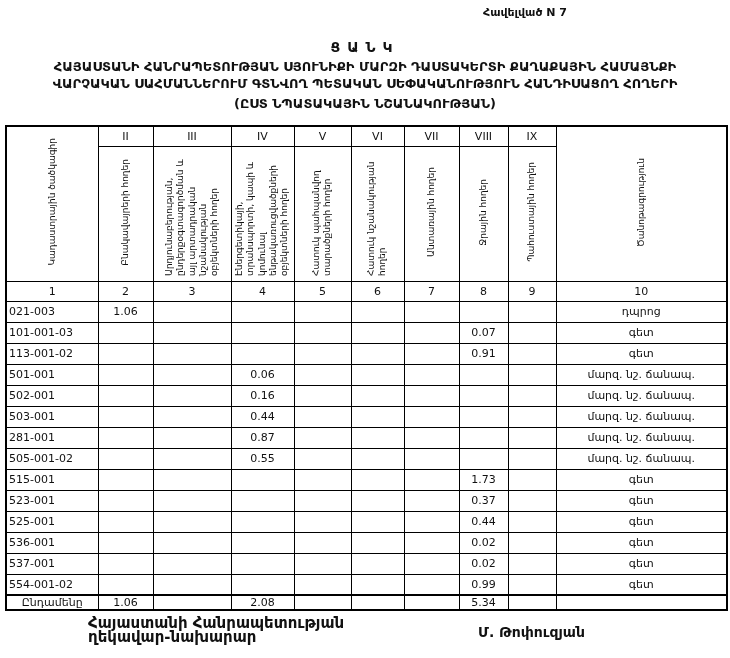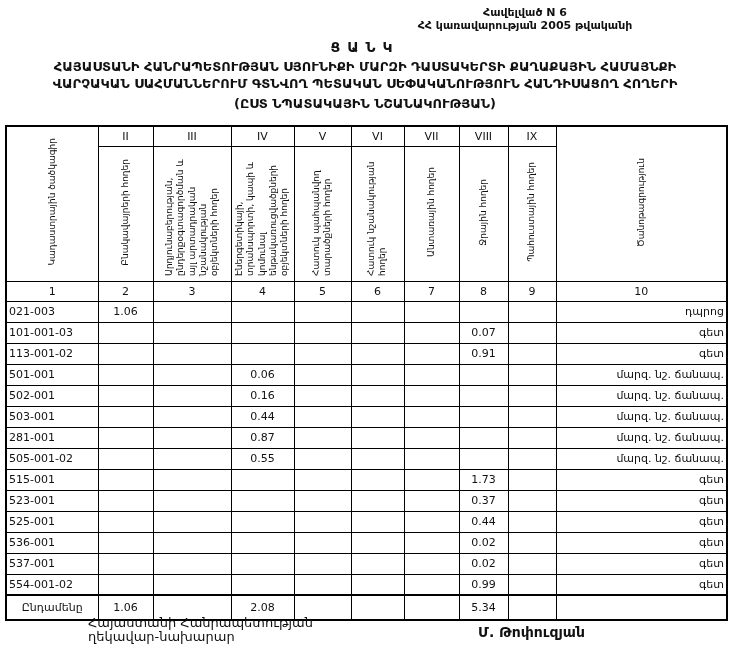--- a/index.html
+++ b/index.html
@@ -34,32 +34,31 @@
     writing-mode:vertical-rl;transform:rotate(180deg);
     display:inline-block;font-size:9px;line-height:1.25;
     max-height:128px;white-space:normal;text-align:left;
   }
   .vtext.tall{max-height:148px;}
   tr.r-nums{height:20px;}
   tr.r-nums td{text-align:center;font-size:11px;}
   tr.data-row{height:21px;}
   td.code{text-align:left;padding-left:4px;}
   td.val{text-align:center;}
-  td.note{text-align:right;padding-left:4px;}
-  tr.total-row{height:25px;border-top:2px solid #000;}
+  td.note{text-align:center;padding-left:4px;}
+  tr.total-row{height:15px;border-top:2px solid #000;}
   tr.total-row td.code{text-align:center;}
-  .footer-left{top:616px;left:88px;width:300px;font-size:13px;line-height:14px;}
+  .footer-left{top:616px;left:88px;width:300px;font-size:15px;line-height:14px;font-weight:bold;}
   .signature{top:624px;left:478px;width:160px;font-size:14px;font-weight:bold;}
 </style>
 </head>
 <body>
 
 <div class="abs doc-header">
-  <div>Հավելված N 6</div>
-  <div>ՀՀ կառավարության 2005 թվականի</div>
+  <div>Հավելված N 7</div>
 </div>
 
 <div class="abs cank">ՑԱՆԿ</div>
 <div class="abs title-line t1">ՀԱՅԱՍՏԱՆԻ ՀԱՆՐԱՊԵՏՈՒԹՅԱՆ ՍՅՈՒՆԻՔԻ ՄԱՐԶԻ ԴԱՍՏԱԿԵՐՏԻ ՔԱՂԱՔԱՅԻՆ ՀԱՄԱՅՆՔԻ</div>
 <div class="abs title-line t2">ՎԱՐՉԱԿԱՆ ՍԱՀՄԱՆՆԵՐՈՒՄ ԳՏՆՎՈՂ ՊԵՏԱԿԱՆ ՍԵՓԱԿԱՆՈՒԹՅՈՒՆ ՀԱՆԴԻՍԱՑՈՂ ՀՈՂԵՐԻ</div>
 <div class="abs title-line t3">(ԸՍՏ ՆՊԱՏԱԿԱՅԻՆ ՆՇԱՆԱԿՈՒԹՅԱՆ)</div>
 
 <table class="land">
   <colgroup>
     <col style="width:92px">

